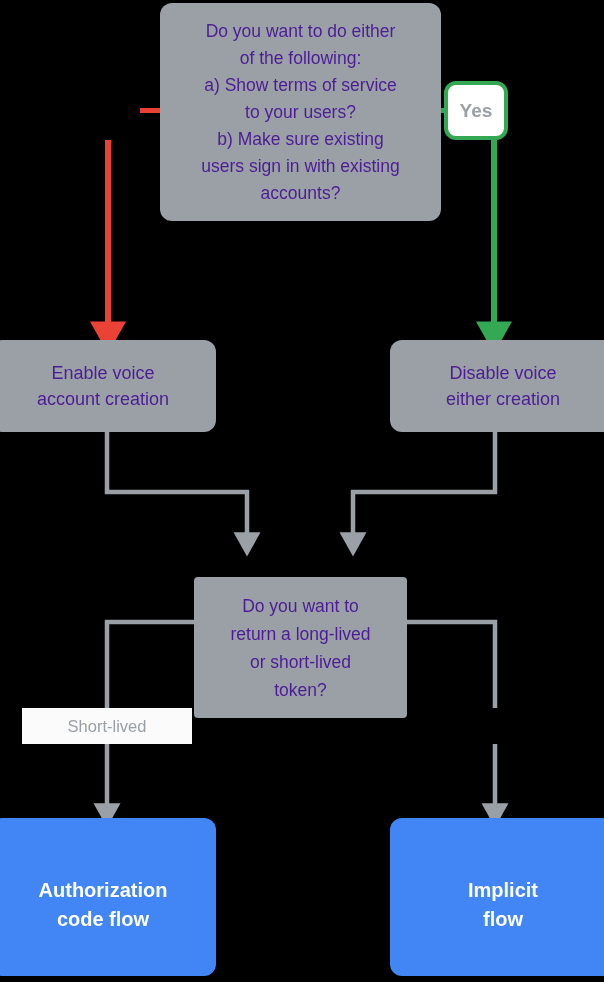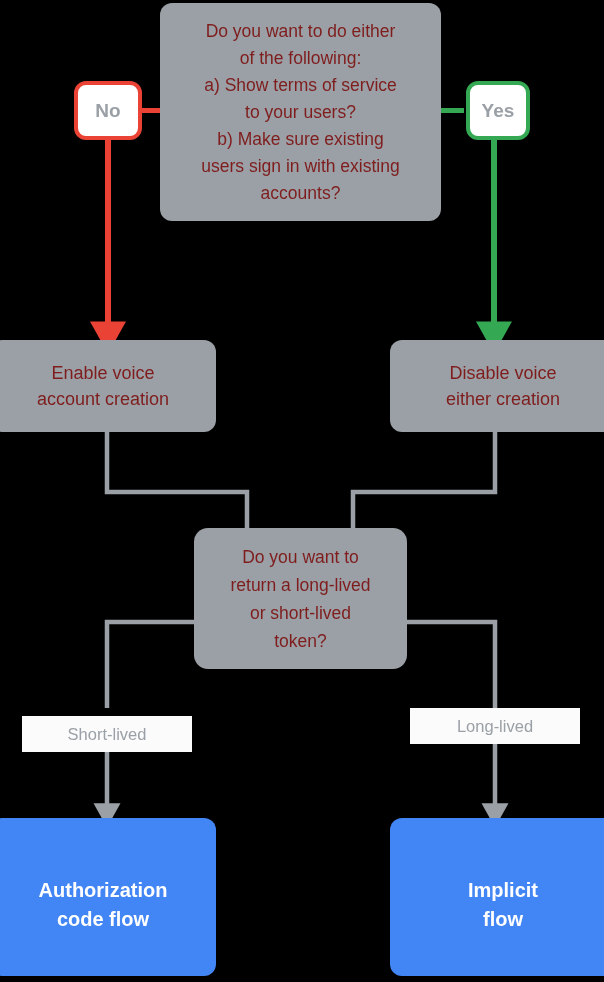--- a/index.html
+++ b/index.html
@@ -29,21 +29,21 @@
     box-sizing: border-box;
     display: flex;
     align-items: center;
     justify-content: center;
     text-align: center;
   }
   
   .grey-box {
     background: #9aa0a6;
     border-radius: 12px;
-    color: #7f1d1d;
+    color: #4c1d95;
   }
   .grey-box .txt {
     font-size: 18px;
     line-height: 26px;
     font-weight: 400;
     padding: 0 10px;
     white-space: pre-line;
   }
   
   #q-top {
@@ -62,24 +62,24 @@
   }
   #disable-box {
     left: 390px;
     top: 340px;
     width: 226px;
     height: 92px;
   }
   
   #q-token {
     left: 194px;
-    top: 528px;
+    top: 577px;
     width: 213px;
     height: 141px;
-    border-radius: 14px;
+    border-radius: 4px;
     text-align: center;
   }
   #q-token .txt { font-size: 17.5px; line-height: 28px; }
 
   
   .pill {
     position: absolute;
     box-sizing: border-box;
     background: #ffffff;
     border-radius: 12px;
@@ -91,21 +91,21 @@
     font-weight: 700;
   }
   #pill-no {
     left: 74px;
     top: 81px;
     width: 68px;
     height: 59px;
     border: 4px solid #ea4335;
   }
   #pill-yes {
-    left: 466px;
+    left: 444px;
     top: 81px;
     width: 64px;
     height: 59px;
     border: 4px solid #34a853;
     text-align: center;
   }
 
   
   .edge-label {
     position: absolute;
@@ -116,21 +116,20 @@
     justify-content: center;
     color: #9aa0a6;
     font-size: 16.5px;
     font-weight: 400;
   }
   #label-short {
     left: 22px;
     top: 708px;
     width: 170px;
     height: 36px;
-    margin-top: 8px;
   }
   #label-long {
     left: 410px;
     top: 708px;
     width: 170px;
     height: 36px;
   }
 
   
   .blue-box {
@@ -206,23 +205,20 @@
   <div class="node grey-box" id="q-top">
     <div class="txt">Do you want to do either
 of the following:
 a) Show terms of service
 to your users?
 b) Make sure existing
 users sign in with existing
 accounts?</div>
   </div>
 
-  <div class="pill" id="pill-no">
-    <span>No</span>
-  </div>
 
   <div class="pill" id="pill-yes">
     <span>Yes</span>
   </div>
 
   <div class="node grey-box" id="enable-box">
     <div class="txt">Enable voice
 account creation</div>
   </div>
 
@@ -235,23 +231,20 @@
     <div class="txt">Do you want to
 return a long-lived
 or short-lived
 token?</div>
   </div>
 
   <div class="edge-label" id="label-short">
     <span>Short-lived</span>
   </div>
 
-  <div class="edge-label" id="label-long">
-    <span>Long-lived</span>
-  </div>
 
   <div class="blue-box" id="auth-box">
     <div class="txt">Authorization
 code flow</div>
   </div>
 
   <div class="blue-box" id="implicit-box">
     <div class="txt">Implicit
 flow</div>
   </div>

